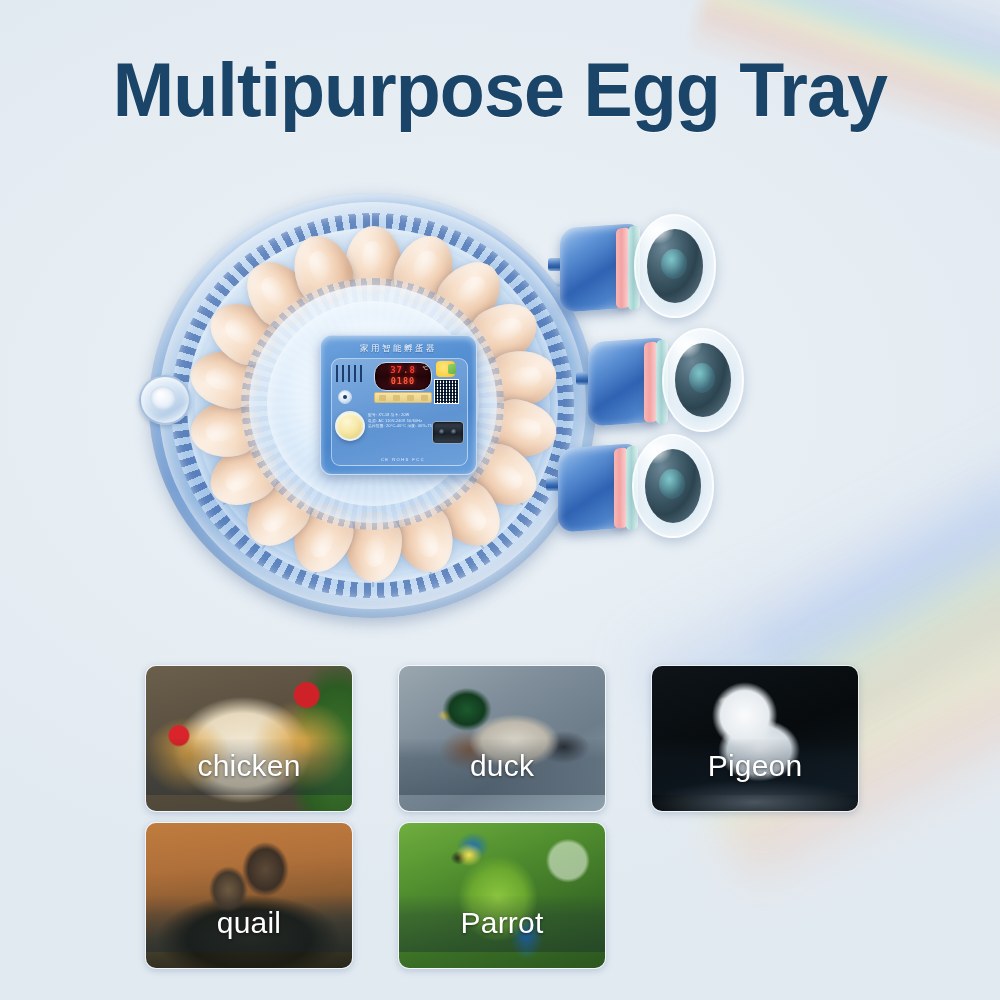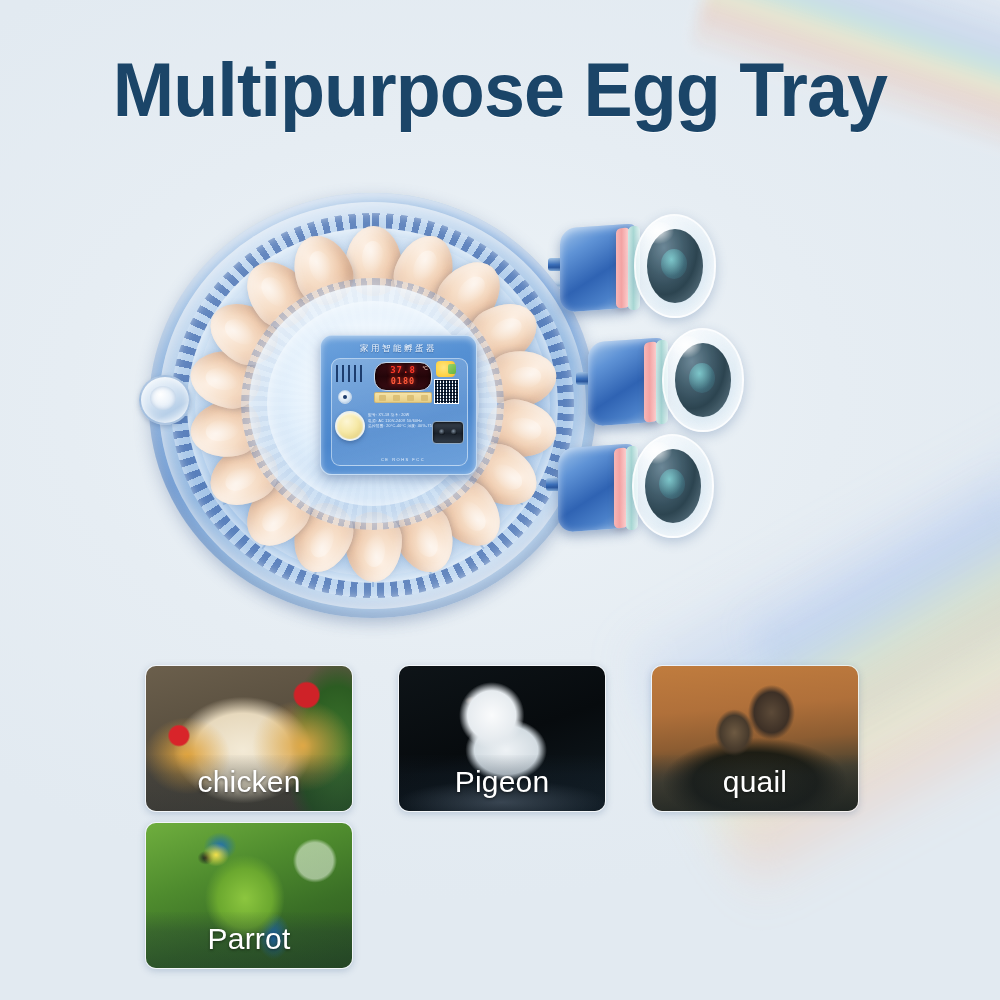--- a/index.html
+++ b/index.html
@@ -310,21 +310,21 @@
     display:grid;grid-template-columns:repeat(3,206px);
     column-gap:47px;row-gap:10px;
   }
   .card{
     position:relative;width:206px;height:145px;border-radius:11px;overflow:hidden;
     box-shadow:0 2px 7px rgba(85,115,155,.30);
     border:1px solid rgba(255,255,255,.55);
   }
   .card .photo{position:absolute;inset:0;}
   .card .label{
-    position:absolute;left:0;right:0;bottom:0;height:56px;
+    position:absolute;left:0;right:0;bottom:16px;height:56px;
     display:flex;align-items:center;justify-content:center;
     color:#ffffff;font-size:30px;letter-spacing:.2px;
     background:linear-gradient(to bottom, rgba(25,40,55,.02) 0%, rgba(25,40,55,.26) 35%, rgba(20,35,50,.34) 100%);
     text-shadow:0 1px 3px rgba(0,0,0,.5);
     padding-bottom:2px;box-sizing:border-box;
   }
 
   
   .ph-chicken{
     background:
@@ -522,20 +522,24 @@
       </div>
     </div>
   </div>
 
   <div class="grid" id="animal-grid">
       <div class="card">
         <div class="photo ph-chicken"></div>
         <div class="label">chicken</div>
       </div>
       <div class="card">
+        <div class="photo ph-duck"></div>
+        <div class="label">duck</div>
+      </div>
+      <div class="card">
         <div class="photo ph-pigeon"></div>
         <div class="label">Pigeon</div>
       </div>
       <div class="card">
         <div class="photo ph-quail"></div>
         <div class="label">quail</div>
       </div>
       <div class="card">
         <div class="photo ph-parrot"></div>
         <div class="label">Parrot</div>

